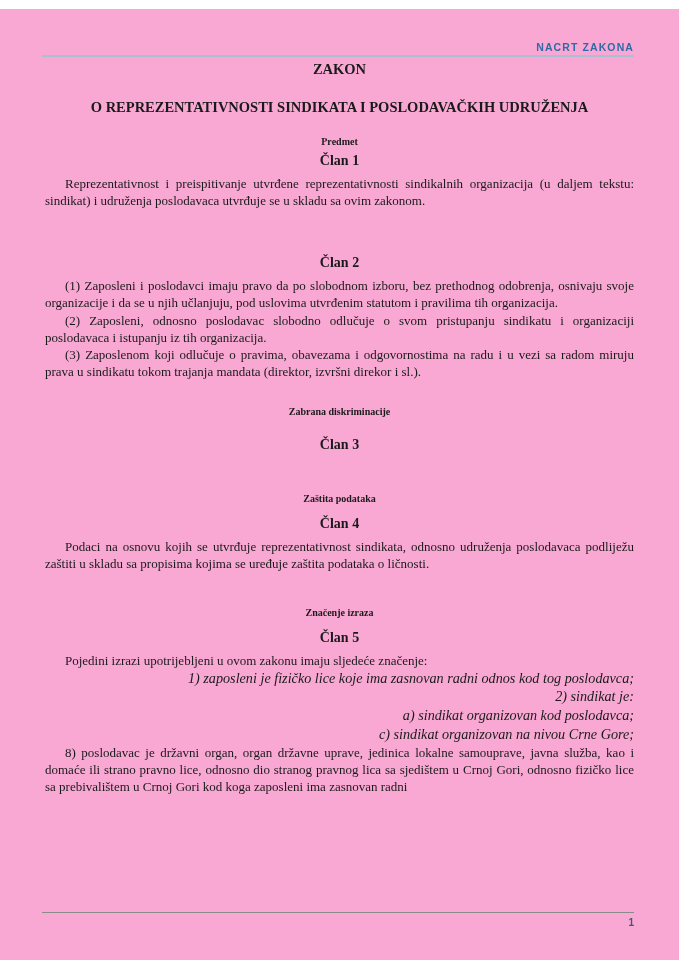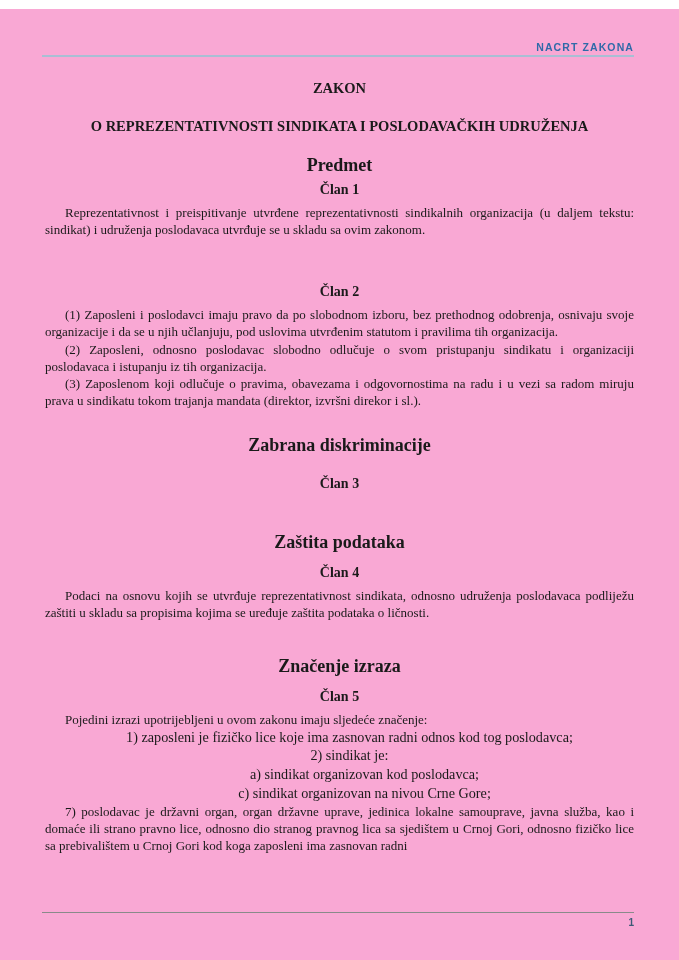--- a/index.html
+++ b/index.html
@@ -46,21 +46,21 @@
     font-size: 10.5px;
     font-weight: bold;
     letter-spacing: 1.1px;
     color: #2f6aa8;
     white-space: nowrap;
   }
 
   
   .content {
     position: absolute;
-    top: 68px;
+    top: 49px;
     left: 45px;
     width: 589px;
   }
 
   .doc-title {
     text-align: center;
     font-weight: bold;
     font-size: 14.5px;
     line-height: 1.55;
     margin: 0;
@@ -71,21 +71,21 @@
   .chapter {
     text-align: center;
     font-weight: bold;
     font-size: 14.5px;
     margin: 0 0 19px 0;
   }
 
   .section-heading {
     text-align: center;
     font-weight: bold;
-    font-size: 18px;
+    font-size: 10px;
     margin: 0;
   }
 
   .article-heading {
     text-align: center;
     font-weight: bold;
     font-size: 14px;
     margin: 0;
   }
 
@@ -98,22 +98,23 @@
     hyphens: none;
   }
   p.body-text.indent-sm { text-indent: 20px; }
   p.body-text.indent-lg { text-indent: 40px; }
   p.body-text.flush { text-indent: 0; }
 
   p.list-item {
     margin: 0;
     font-size: 14.2px;
     line-height: 1.32;
-    text-align: center;
+    text-align: right;
     padding-left: 20px;
+    font-style: italic;
   }
   p.list-item.sub {
     padding-left: 50px;
   }
 
   
   .gap-xs { height: 6px; }
   .gap-sm { height: 12px; }
   .gap-md { height: 20px; }
   .gap-lg { height: 26px; }
@@ -196,21 +197,21 @@
 
     <p class="section-heading">Značenje izraza</p>
     <div class="gap-sm"></div>
     <p class="article-heading">Član 5</p>
     <div class="gap-xs"></div>
     <p class="body-text indent-sm flush" style="text-indent:20px;">Pojedini izrazi upotrijebljeni u ovom zakonu imaju sljedeće značenje:</p>
     <p class="list-item">1) zaposleni je fizičko lice koje ima zasnovan radni odnos kod tog poslodavca;</p>
     <p class="list-item">2) sindikat je:</p>
     <p class="list-item sub">a) sindikat organizovan kod poslodavca;</p>
     <p class="list-item sub">c) sindikat organizovan na nivou Crne Gore;</p>
-    <p class="body-text indent-sm">7) poslodavac je državni organ, organ državne uprave, jedinica lokalne samouprave, javna služba, kao i domaće ili strano pravno lice, odnosno dio stranog pravnog lica sa sjedištem u Crnoj Gori, odnosno fizičko lice sa prebivalištem u Crnoj Gori kod koga zaposleni ima zasnovan radni</p>
+    <p class="body-text indent-sm">8) poslodavac je državni organ, organ državne uprave, jedinica lokalne samouprave, javna služba, kao i domaće ili strano pravno lice, odnosno dio stranog pravnog lica sa sjedištem u Crnoj Gori, odnosno fizičko lice sa prebivalištem u Crnoj Gori kod koga zaposleni ima zasnovan radni</p>
 
   </div>
 
   <div class="page-footer">
     <div class="footer-rule"></div>
     <div class="page-number">1</div>
   </div>
 
 </div>
 

